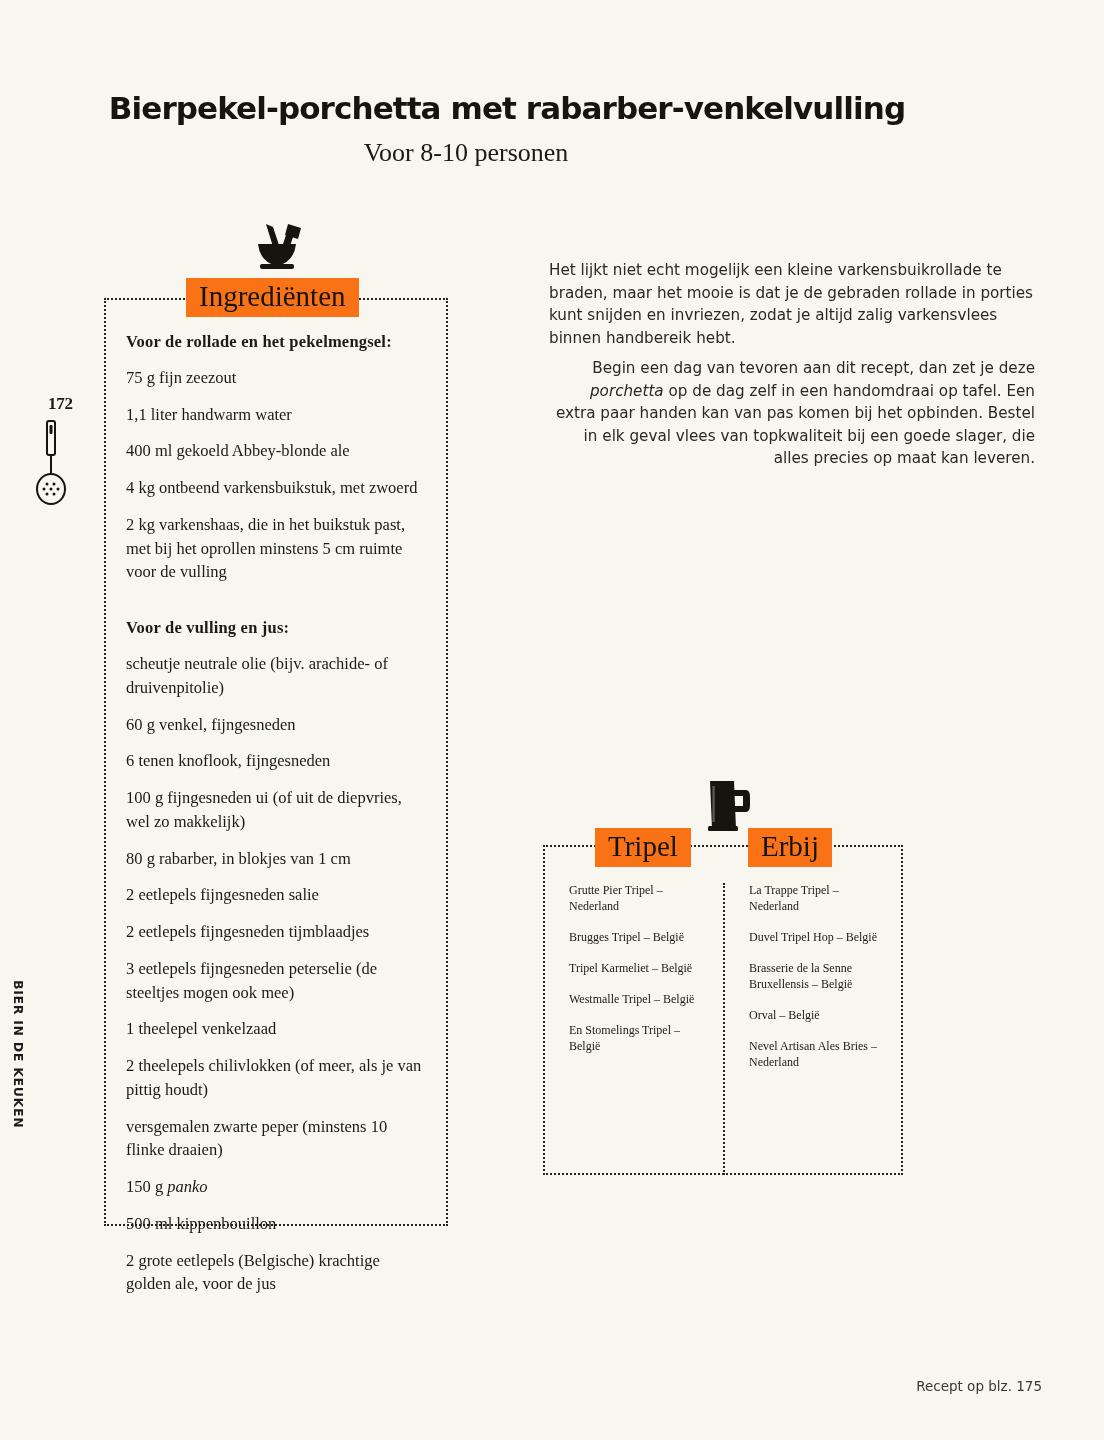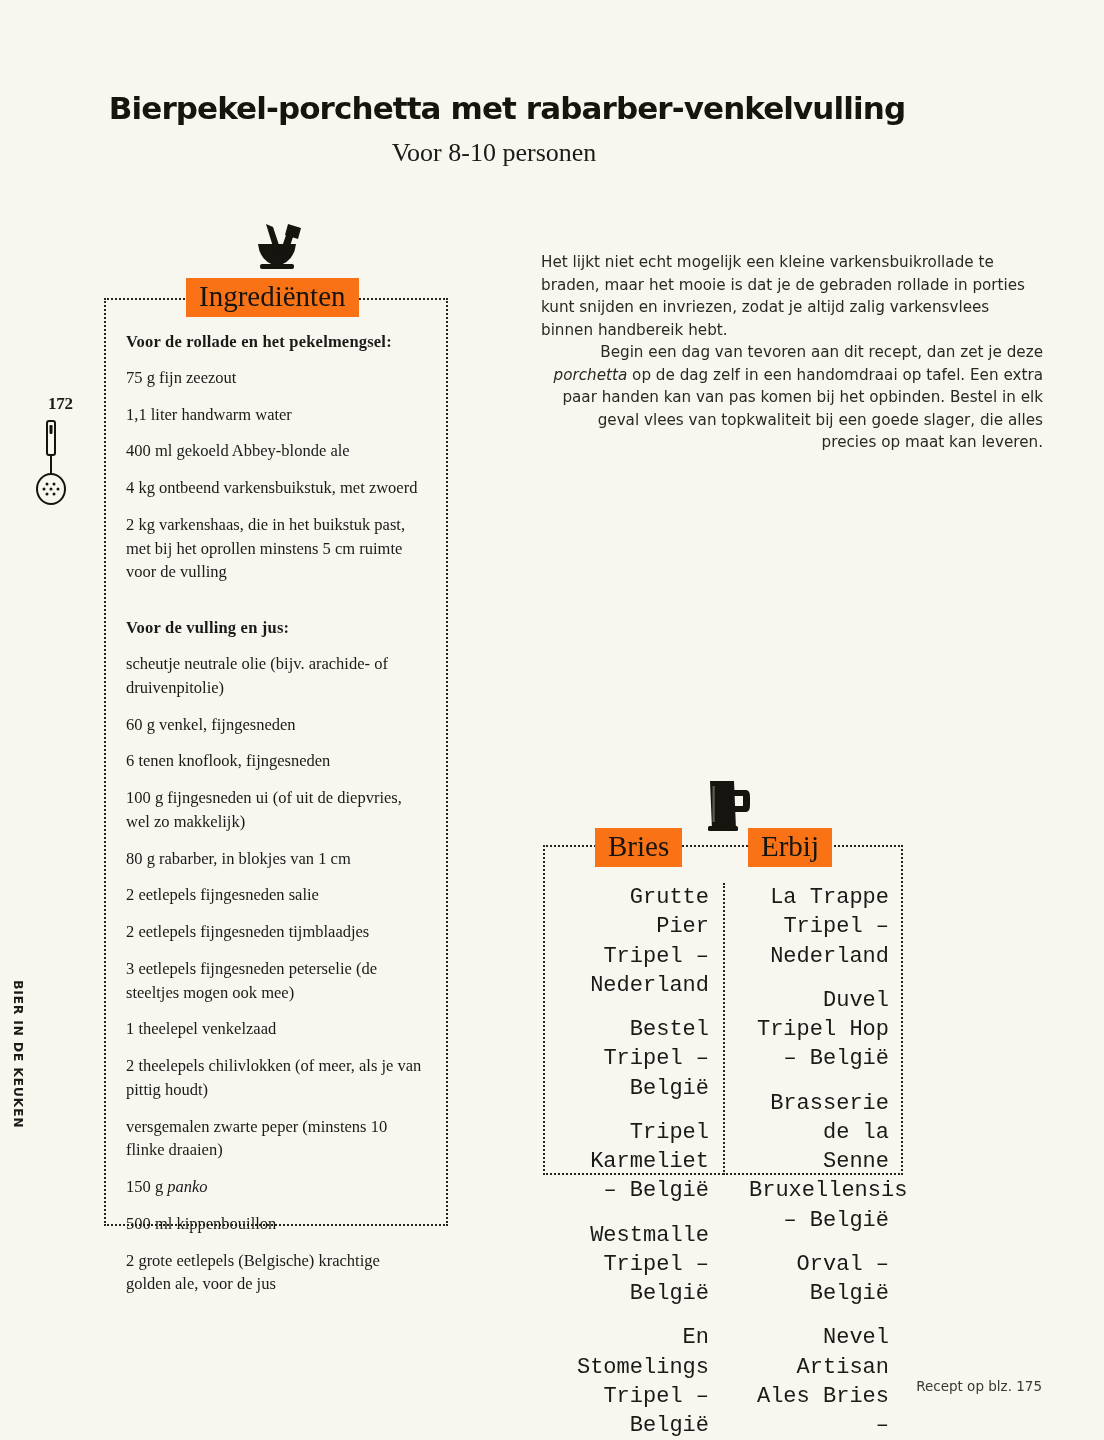--- a/index.html
+++ b/index.html
@@ -36,21 +36,20 @@
   }
   .recipe-serves {
     position: absolute;
     top: 138px;
     left: 0;
     width: 932px;
     text-align: center;
     font-family: "Liberation Serif", serif;
     font-size: 26px;
     color: #1a1a18;
-    padding-left: 28px;
   }
 
   
   .page-number {
     position: absolute;
     left: 48px;
     top: 394px;
     font-family: Liberation Serif, serif;
     font-weight: bold;
     font-size: 17px;
@@ -134,21 +133,21 @@
   .intro {
     position: absolute;
     left: 541px;
     top: 251px;
     width: 502px;
     font-family: "DejaVu Sans", sans-serif;
     font-size: 15.2px;
     line-height: 1.48;
     color: #2a2822;
   }
-  .intro p { margin: 0; }
+  .intro p { margin: 8px; }
   .intro p.indent { text-indent: 38px; text-align: right; }
   .intro em { font-style: italic; }
 
   
   #beer-box {
     left: 543px;
     top: 845px;
     width: 360px;
     height: 330px;
   }
@@ -178,25 +177,24 @@
   .beer-col {
     width: 50%;
     box-sizing: border-box;
     padding: 0 14px 0 26px;
   }
   .beer-col.right {
     border-left: 2px dotted #24231d;
     padding-left: 24px;
   }
   .beer-item {
-    font-family: Liberation Mono, monospace;
-    font-size: 22px;
+    font-family: Liberation Serif, serif;
+    font-size: 12px;
     line-height: 1.33;
     margin: 0 0 15px 0;
-    text-align: right;
   }
 
   
   .footer-note {
     position: absolute;
     right: 62px;
     top: 1378px;
     font-family: "DejaVu Sans", sans-serif;
     font-size: 13.5px;
     color: #3a382f;
@@ -275,31 +273,31 @@
       <path d="M8 4 L32 4 L34 52 L10 52 Z" fill="#15140f"></path>
       <rect x="6" y="49" width="30" height="5" rx="1.5" fill="#15140f"></rect>
       <path d="M32 13 L44 13 Q48 13 48 20 L48 28 Q48 35 44 35 L32 35 L32 29 L41 29 L41 19 L32 19 Z" fill="#15140f"></path>
       <rect x="10.5" y="9" width="2.2" height="36" fill="#5e5c52"></rect>
     </svg>
   </div>
   <div class="dotted-box" id="beer-box"></div>
   <div class="beer-columns">
     <div class="beer-col">
       <p class="beer-item">Grutte Pier Tripel – Nederland</p>
-      <p class="beer-item">Bestel Tripel – België</p>
+      <p class="beer-item">Brugges Tripel – België</p>
       <p class="beer-item">Tripel Karmeliet – België</p>
       <p class="beer-item">Westmalle Tripel – België</p>
       <p class="beer-item">En Stomelings Tripel – België</p>
     </div>
     <div class="beer-col right">
       <p class="beer-item">La Trappe Tripel – Nederland</p>
       <p class="beer-item">Duvel Tripel Hop – België</p>
       <p class="beer-item">Brasserie de la Senne Bruxellensis – België</p>
       <p class="beer-item">Orval – België</p>
       <p class="beer-item">Nevel Artisan Ales Bries – Nederland</p>
     </div>
   </div>
-  <div class="box-heading" id="koken-heading">Bries</div>
+  <div class="box-heading" id="koken-heading">Tripel</div>
   <div class="box-heading" id="erbij-heading">Erbij</div>
 
   <div class="footer-note">Recept op blz. 175</div>
 
 </div>
 
 </body></html>

